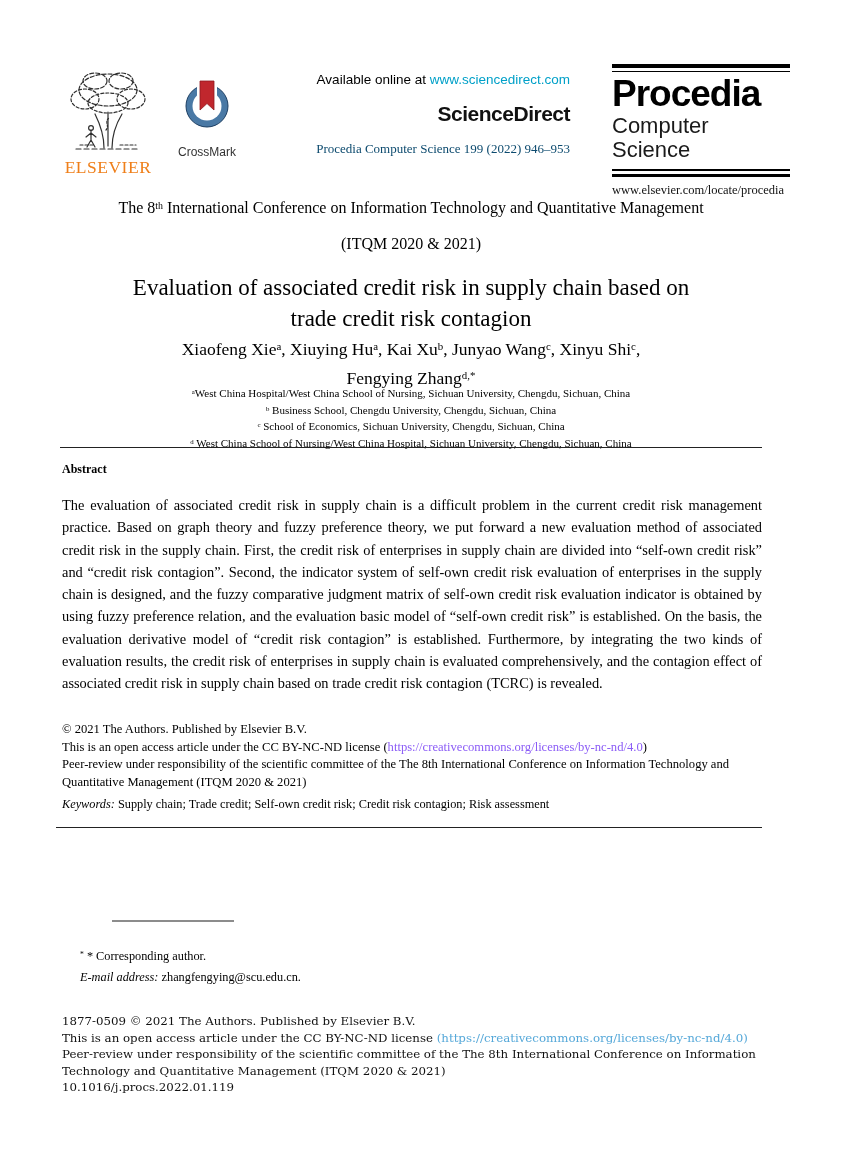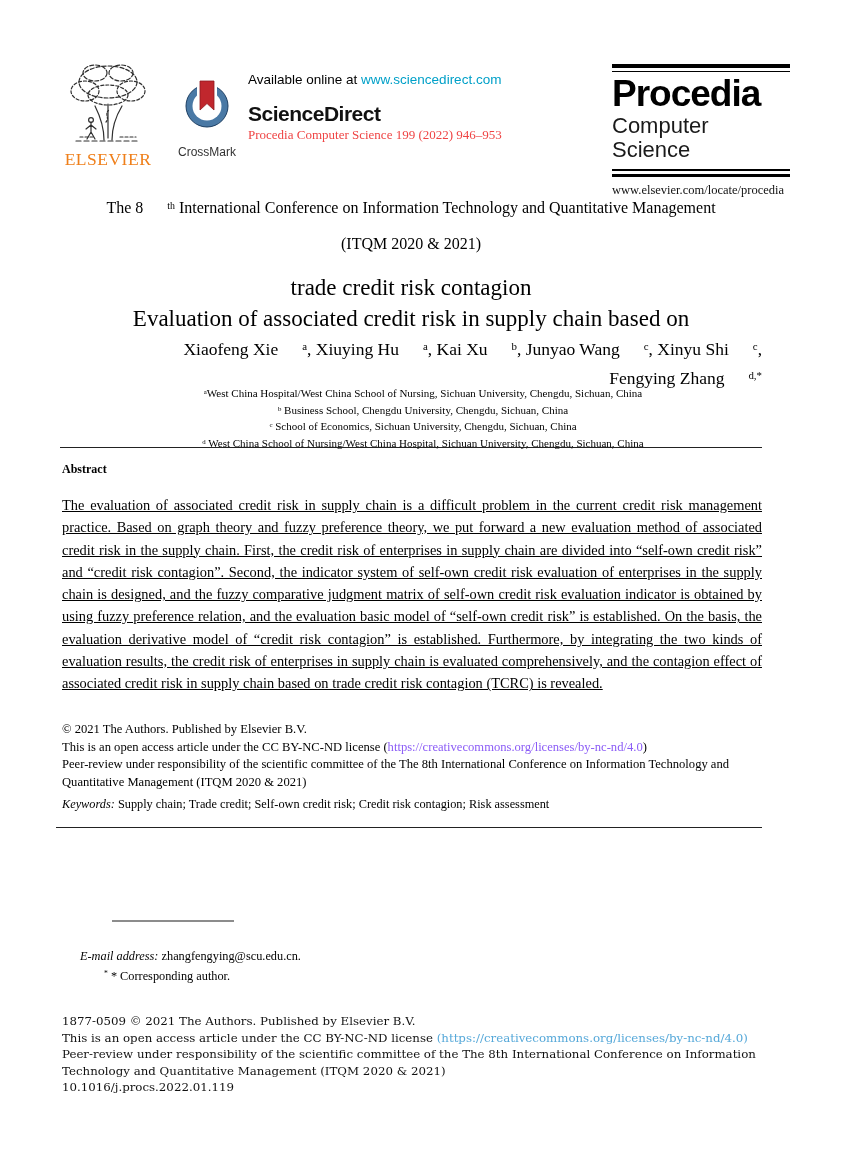--- a/index.html
+++ b/index.html
@@ -2,63 +2,63 @@
 <html><head>
 <meta charset="utf-8">
 <style>
   * { margin:0; padding:0; box-sizing:border-box; }
   html,body { background:#ffffff; }
   .page {
     position:relative; width:846px; height:1155px; margin:0 auto;
     background:#ffffff; overflow:hidden;
     font-family:"Liberation Serif", serif; color:#000;
   }
-  sup { font-size:62%; vertical-align:baseline; position:relative; top:-0.45em;margin-left:24px; }
+  sup { font-size:62%; vertical-align:baseline; position:relative; top:-0.45em; }
 
   
-  .elsevier-block { position:absolute; left:52px; top:60px; width:112px; text-align:center; }
+  .elsevier-block { position:absolute; left:52px; top:68px; width:112px; text-align:center; }
   .elsevier-word { font-size:17.5px; color:#ef7f1a; letter-spacing:0.5px; margin-top:1px; }
 
   .crossmark-block { position:absolute; left:170px; top:80px; width:74px; text-align:center; }
   .crossmark-word { font-family:"Liberation Sans", sans-serif; font-size:12px; color:#333; margin-top:11px; }
 
-  .center-head { position:absolute; left:248px; top:72px; width:322px; text-align:left;
+  .center-head { position:absolute; left:248px; top:72px; width:322px; text-align:right;
                  font-family:"Liberation Sans", sans-serif; }
   .avail { font-size:13.5px; color:#000; }
   .avail .link { color:#00a0c8; }
   .sd-logo { margin-top:15px; font-size:21px; font-weight:bold; letter-spacing:-0.5px; color:#111; }
-  .jref { margin-top:1px; font-family:"Liberation Serif", serif; font-size:13px; color:#ef4444; }
+  .jref { margin-top:15px; font-family:"Liberation Serif", serif; font-size:13px; color:#0c4a6e; }
 
   .procedia-box { position:absolute; left:612px; top:64px; width:178px; text-align:left; }
   .pline { background:#000; }
   .pline.thick { height:3.5px; }
   .pline.thin  { height:1.7px; margin-top:3px; }
   .pline.thin2 { height:1.7px; margin-top:7px; }
   .pline.thick2{ height:3.5px; margin-top:3px; }
   .procedia-word { font-family:"Liberation Sans", sans-serif; font-weight:700; font-size:37px;
                    letter-spacing:-1px; color:#000; margin-top:2px; line-height:40px; }
   .procedia-sub  { font-family:"Liberation Sans", sans-serif; font-size:22px; color:#1a1a1a; margin-top:0; line-height:24px; }
   .procedia-url  { font-family:"Liberation Serif", serif; font-size:12.5px; color:#111; margin-top:6px; }
 
   
   .conference { position:absolute; left:60px; top:198px; width:702px; text-align:center;
                 font-size:16px; line-height:20px; }
   .itqm { margin-top:14px; }
 
   .paper-title { position:absolute; left:60px; top:272px; width:702px; text-align:center;
                  font-size:23px; line-height:31px; }
-  .authors { position:absolute; left:60px; top:336px; width:702px; text-align:right;
+  .authors { position:absolute; left:60px; top:336px; width:702px; text-align:center;
              font-size:17.5px; line-height:27px; }
   .affils { position:absolute; left:60px; top:386px; width:702px; text-align:center;
             font-size:11px; line-height:14.6px; }
 
   .rule1 { position:absolute; left:60px; top:447px; width:702px; border-top:1.8px solid #222; }
   .abstract-head { position:absolute; left:62px; top:462px; font-size:12px; font-weight:bold; }
   .abstract-body { position:absolute; left:62px; top:494px; width:700px;
-                   font-size:14.4px; line-height:22.3px; text-align:justify;text-decoration:underline; }
+                   font-size:14.4px; line-height:22.3px; text-align:justify; }
 
   .copyright { position:absolute; left:62px; top:721px; width:722px;
                font-size:12.6px; line-height:17.6px; }
   .copyright .link { color:#8b5cf6; }
 
   .keywords { position:absolute; left:62px; top:797px; width:710px; font-size:12.3px; }
   .keywords .kw-label { font-style:italic; }
 
   .rule2 { position:absolute; left:56px; top:827px; width:706px; border-top:1.6px solid #222; }
 
@@ -130,22 +130,22 @@
   </div>
 
   <div class="conference">
     <div>
       <span>The 8</span><sup>th</sup><span> International Conference on Information Technology and Quantitative Management</span>
     </div>
     <div class="itqm">(ITQM 2020 &amp; 2021)</div>
   </div>
 
   <div class="paper-title">
+    <div>Evaluation of associated credit risk in supply chain based on</div>
     <div>trade credit risk contagion</div>
-    <div>Evaluation of associated credit risk in supply chain based on</div>
   </div>
 
   <div class="authors">
     <div>Xiaofeng Xie<sup>a</sup>, Xiuying Hu<sup>a</sup>, Kai Xu<sup>b</sup>, Junyao Wang<sup>c</sup>, Xinyu Shi<sup>c</sup>,</div>
     <div>Fengying Zhang<sup>d,*</sup></div>
   </div>
 
   <div class="affils">
       <div><sup>a</sup>West China Hospital/West China School of Nursing, Sichuan University, Chengdu, Sichuan, China</div>
       <div><sup>b</sup> Business School, Chengdu University, Chengdu, Sichuan, China</div>
@@ -168,24 +168,24 @@
 
   <div class="keywords">
     <span class="kw-label">Keywords:</span><span> Supply chain; Trade credit; Self-own credit risk; Credit risk contagion; Risk assessment</span>
   </div>
 
   <div class="rule2"></div>
 
   <div class="fn-rule"></div>
   <div class="footnote">
     <div>
-      <span class="em-label">E-mail address:</span><span> zhangfengying@scu.edu.cn.</span>
+      <sup>*</sup><span> * Corresponding author.</span>
     </div>
     <div>
-      <sup>*</sup><span> * Corresponding author.</span>
+      <span class="em-label">E-mail address:</span><span> zhangfengying@scu.edu.cn.</span>
     </div>
   </div>
 
   <div class="footer-block">
     <div>1877-0509 © 2021 The Authors. Published by Elsevier B.V.</div>
     <div>
       <span>This is an open access article under the CC BY-NC-ND license </span><span class="link">(https://creativecommons.org/licenses/by-nc-nd/4.0)</span>
     </div>
     <div>Peer-review under responsibility of the scientific committee of the The 8th International Conference on Information Technology and Quantitative Management (ITQM 2020 &amp; 2021)</div>
     <div>10.1016/j.procs.2022.01.119</div>

